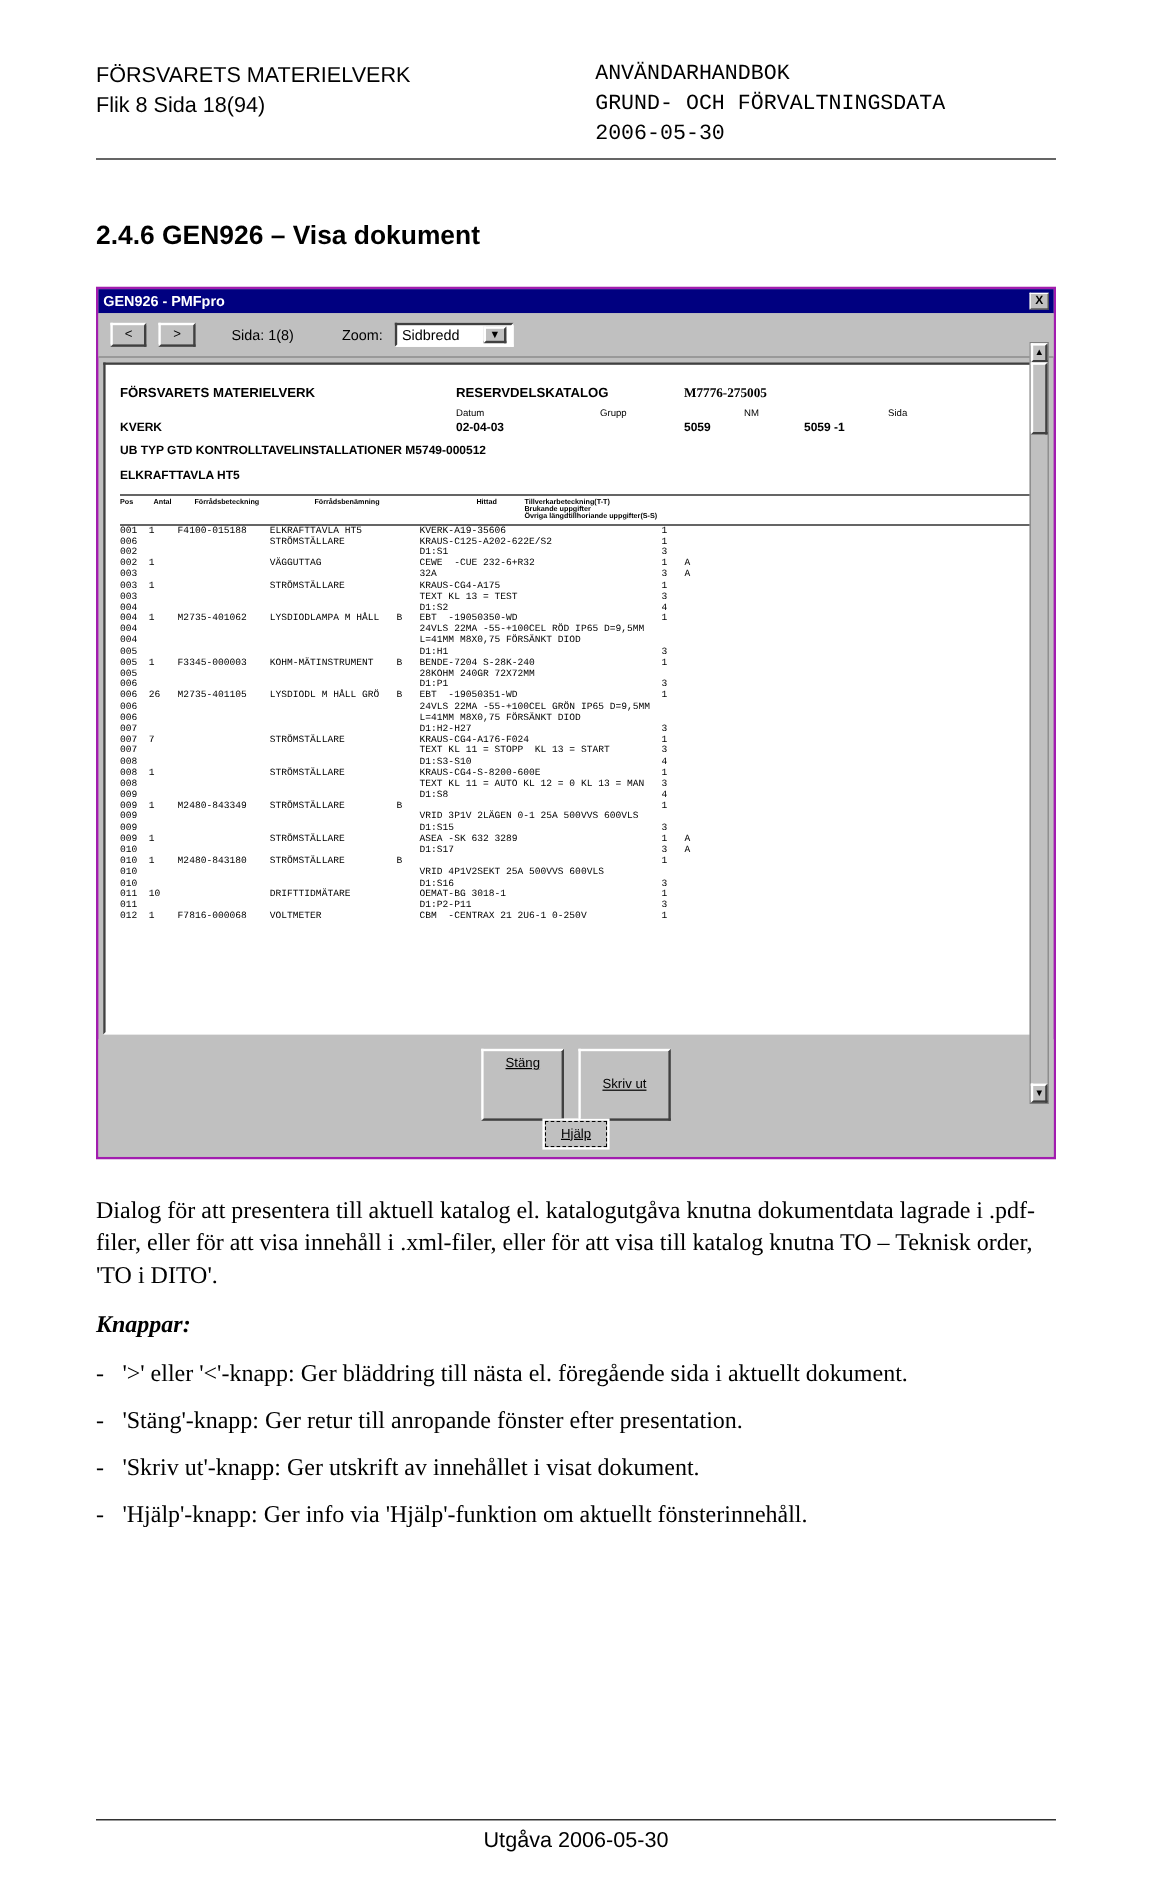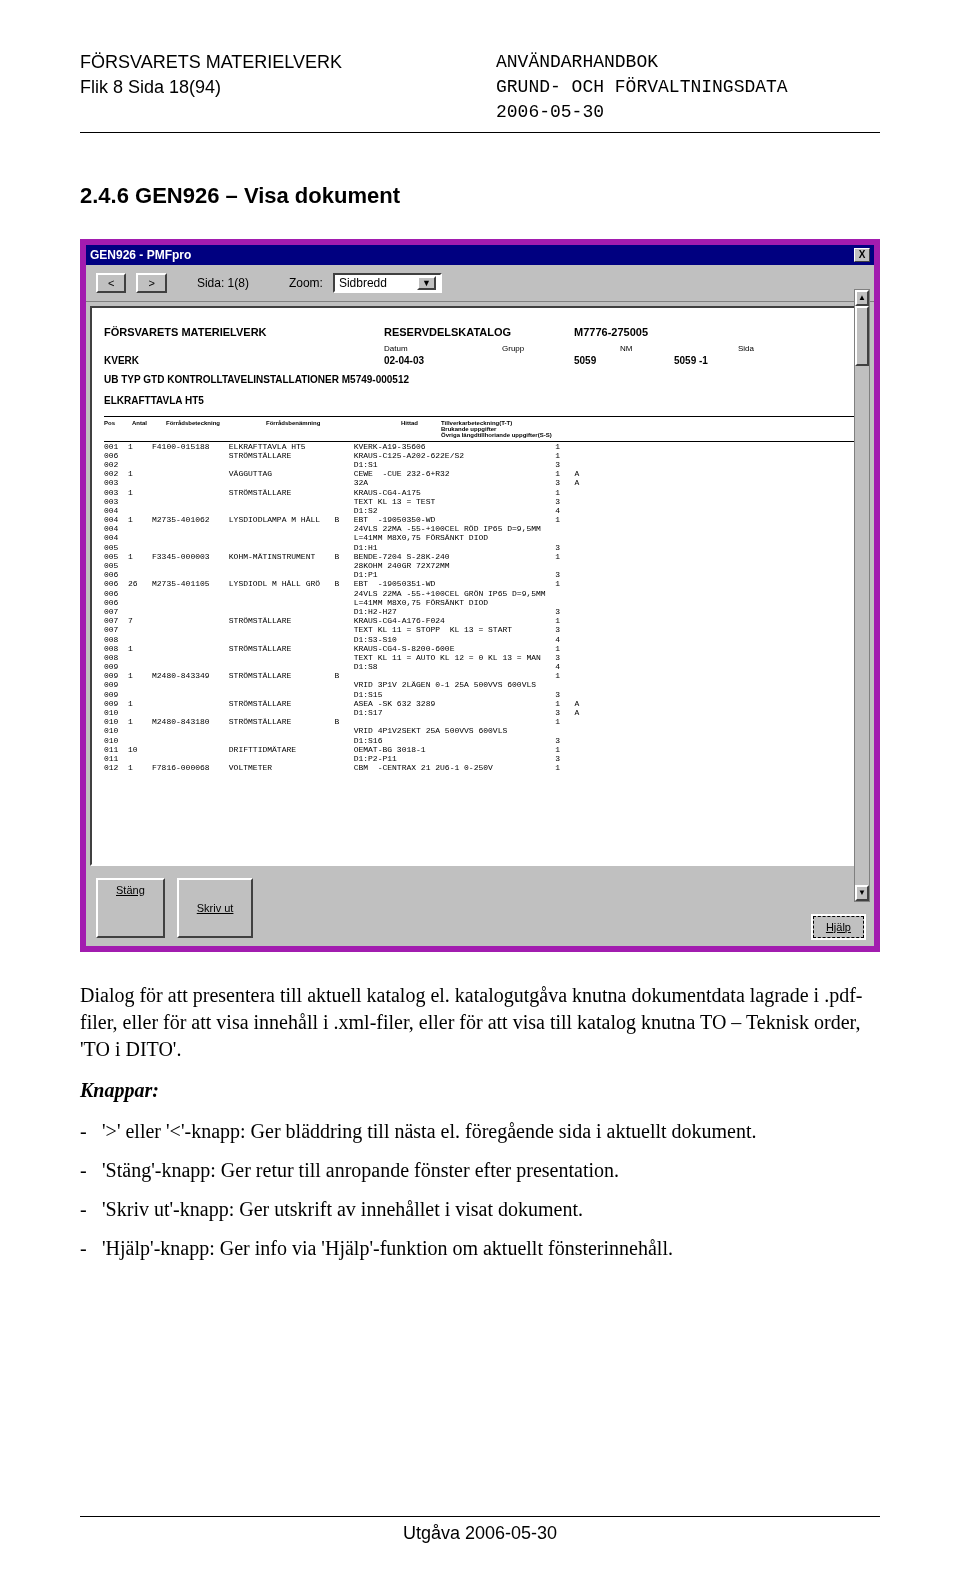--- a/index.html
+++ b/index.html
@@ -24,21 +24,21 @@
     border-bottom: 1px solid #000;
     margin-top: 6px;
     margin-bottom: 50px;
   }
   .section-title {
     font-size: 22px;
     font-weight: bold;
     margin-bottom: 30px;
   }
   .screenshot-window {
-    border: 6px solid #a21caf;
+    border: 2px solid #a21caf;
     background: #c0c0c0;
     font-family: "MS Sans Serif", Arial, sans-serif;
     font-size: 11px;
   }
   .titlebar {
     background: #000080;
     color: #fff;
     display: flex;
     justify-content: space-between;
     align-items: center;
@@ -75,21 +75,21 @@
     text-align: center;
   }
   .toolbar-label { font-size: 12px; }
   .zoom-select {
     background: #fff;
     border: 2px solid;
     border-color: #404040 #fff #fff #404040;
     padding: 1px 4px;
     display: flex;
     align-items: center;
-    gap: 30px;
+    gap: 20px;
     font-size: 12px;
   }
   .dropdown-arrow {
     border: 2px solid;
     border-color: #fff #404040 #404040 #fff;
     background: #c0c0c0;
     padding: 0 3px;
     font-size: 9px;
   }
   .doc-area {
@@ -103,21 +103,21 @@
     position: relative;
   }
   .doc-header-line {
     display: flex;
     font-weight: bold;
     font-size: 11px;
     margin-bottom: 4px;
   }
   .doc-header-line > div:nth-child(1) { width: 280px; }
   .doc-header-line > div:nth-child(2) { width: 190px; }
-  .doc-header-line > div:nth-child(3) { width: 130px; }
+  .doc-header-line > div:nth-child(3) { width: 130px; font-family: Liberation Serif, serif; }
   .doc-sub-header {
     display: flex;
     font-size: 8px;
     margin: 6px 0 2px 0;
   }
   .doc-sub-header > div { flex: 1; }
   .doc-info-row {
     display: flex;
     font-size: 10px;
     font-weight: bold;
@@ -177,21 +177,22 @@
     height: 60px;
     background: #c0c0c0;
     border: 2px solid;
     border-color: #fff #404040 #404040 #fff;
   }
   .bottom-bar {
     background: #c0c0c0;
     padding: 8px 10px;
     display: flex;
     justify-content: space-between;
-    align-items: flex-end;
+    align-items: center;
+    flex-direction: column;
   }
   .bottom-left { display: flex; gap: 12px; }
   .btn-dashed {
     border: 1px dashed #000;
     outline: 2px solid;
     outline-color: #fff;
     padding: 4px 12px;
     background: #c0c0c0;
   }
   .body-text {

